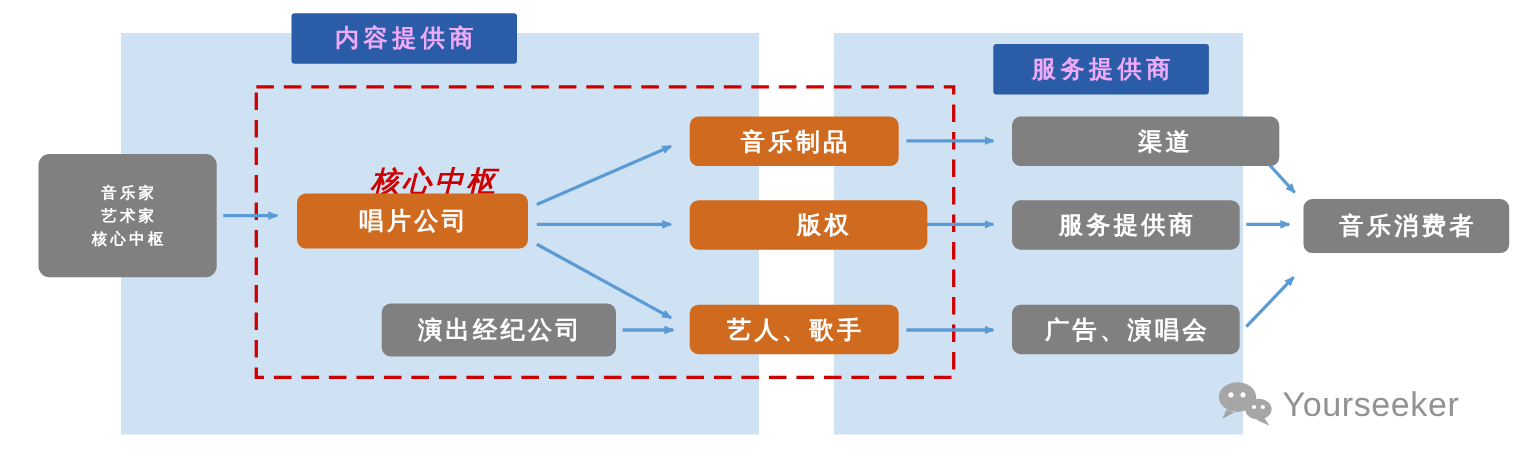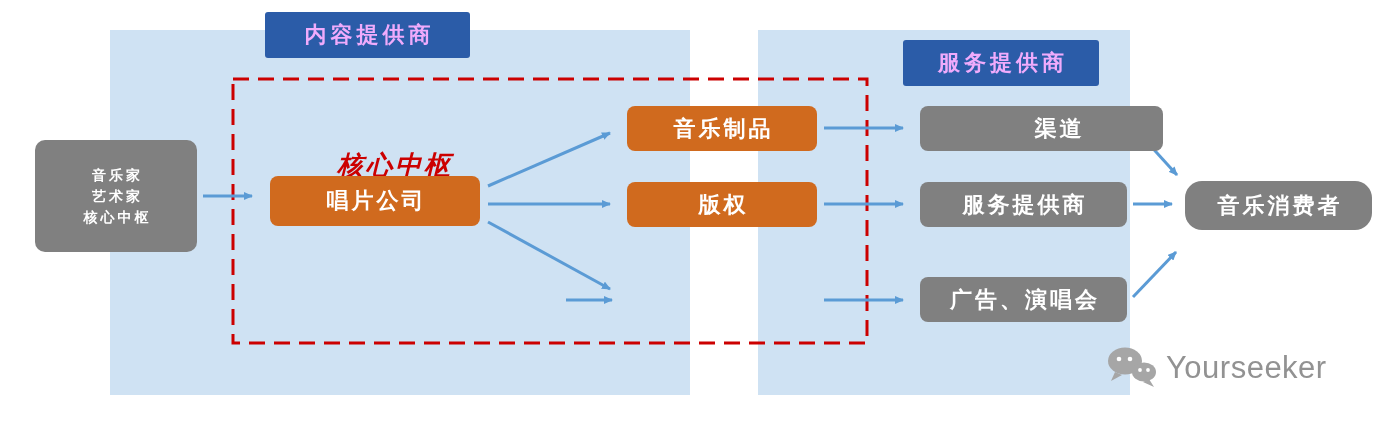--- a/index.html
+++ b/index.html
@@ -74,26 +74,26 @@
   .creators-box {
     left: 35px; top: 140px; width: 162px; height: 112px;
     flex-direction: column;
     line-height: 1.5;
     border-radius: 10px;
     font-size: 14px;
   }
   .record-company    { left: 270px;  top: 176px; width: 210px; height: 50px; }
   .performance-agency{ left: 347px;  top: 276px; width: 213px; height: 48px; }
   .music-products    { left: 627px;  top: 106px; width: 190px; height: 45px; font-family: Liberation Mono, monospace; }
-  .copyright         { left: 627px;  top: 182px; width: 190px; height: 45px; }
+  .copyright         { left: 627px;  top: 182px; width: 190px; height: 45px; padding-left: 26px; }
   .artists-singers   { left: 627px;  top: 277px; width: 190px; height: 45px; }
   .channels          { left: 920px;  top: 106px; width: 210px; height: 45px; padding-left: 33px; }
   .tv-movies         { left: 920px;  top: 182px; width: 207px; height: 45px; }
   .ads-concerts      { left: 920px;  top: 277px; width: 207px; height: 45px; }
-  .music-consumers   { left: 1185px; top: 181px; width: 187px; height: 49px; border-radius: 17px; }
+  .music-consumers   { left: 1185px; top: 181px; width: 187px; height: 49px; }
 
   .core-hub-label {
     position: absolute;
     left: 300px; top: 124px; width: 190px;
     text-align: center;
     color: var(--dashed-red, #cc0000);
     font-size: 26px;
     font-weight: bold;
     font-style: italic;
     letter-spacing: 3px;
@@ -148,23 +148,25 @@
 
   <div class="core-hub-label">核心中枢</div>
 
   <div class="box gray creators-box">
     <div>音乐家</div>
     <div>艺术家</div>
     <div>核心中枢</div>
   </div>
 
   <div class="box orange record-company">唱片公司</div>
+  <div class="box gray performance-agency">演出经纪公司</div>
 
   <div class="box orange music-products">音乐制品</div>
   <div class="box orange copyright">版权</div>
+  <div class="box orange artists-singers">艺人、歌手</div>
 
   <div class="box gray channels">渠道</div>
   <div class="box gray tv-movies">服务提供商</div>
   <div class="box gray ads-concerts">广告、演唱会</div>
 
   <div class="box gray music-consumers">音乐消费者</div>
 
   <div class="watermark">
     <svg width="52" height="44" viewBox="0 0 52 44">
       <ellipse cx="19" cy="15" rx="17" ry="13.5" fill="#a6a6a6"></ellipse>

